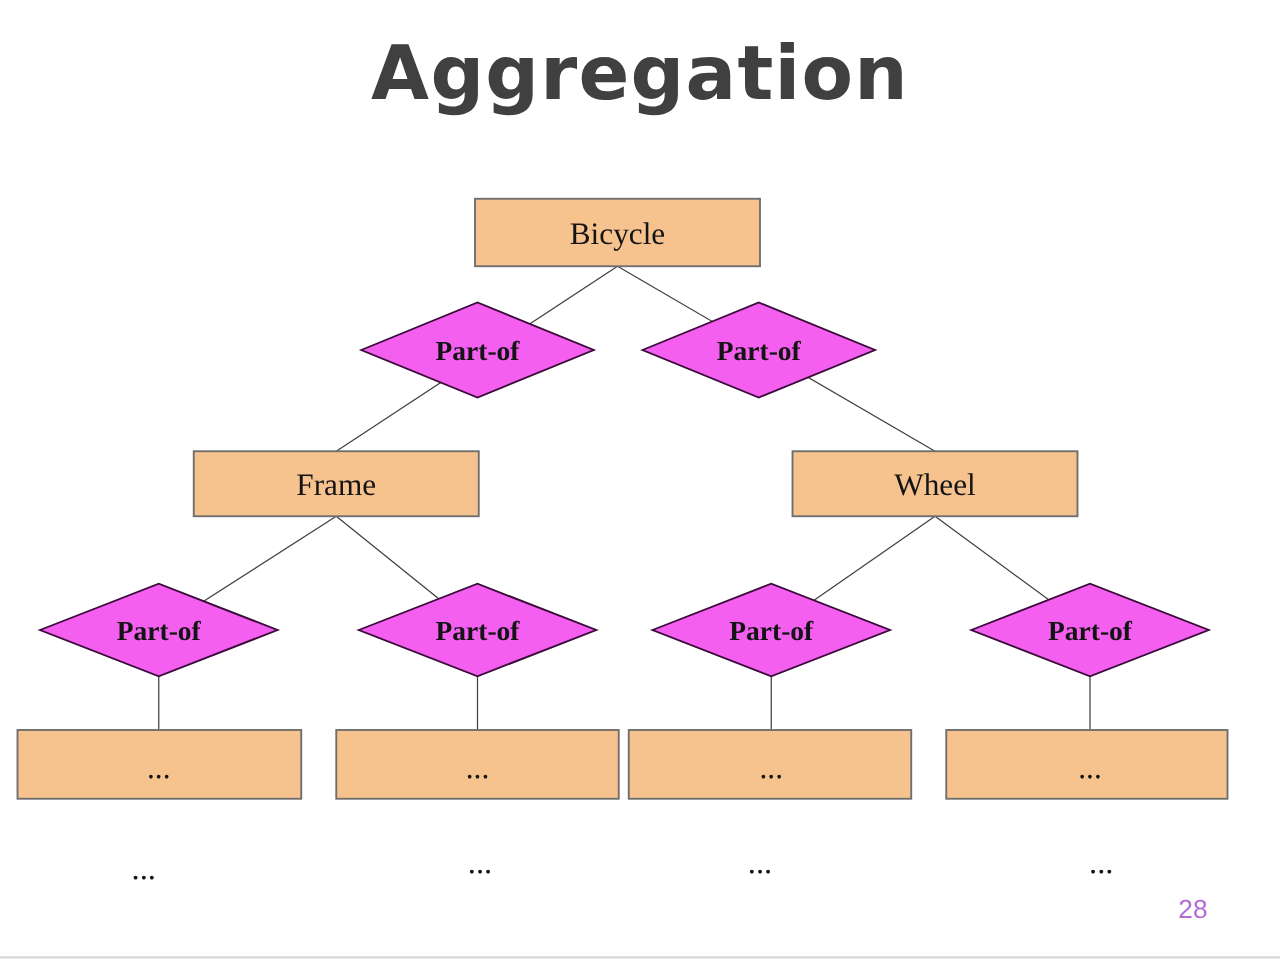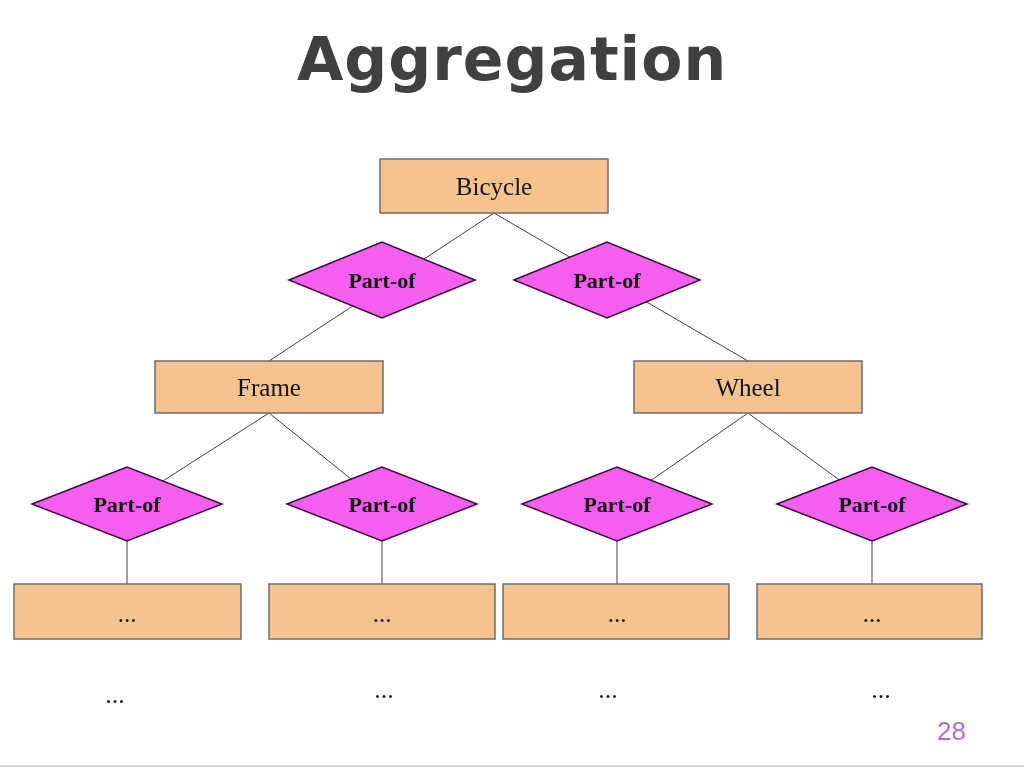--- a/index.html
+++ b/index.html
@@ -55,21 +55,21 @@
   .cont-label {
     font-family: "Liberation Serif", serif;
     font-size: 26px;
     text-anchor: middle;
   }
   #page-number {
     position: absolute;
     top: 716px;
     right: 58px;
     font-family: "Liberation Sans", sans-serif;
-    font-size: 26px;
+    font-size: 21px;
   }
 </style>
 </head>
 <body>
 
 <div id="slide">
 
   <div id="title">Aggregation</div>
 
   <svg id="diagram-svg" viewBox="0 0 1024 767" xmlns="http://www.w3.org/2000/svg">

